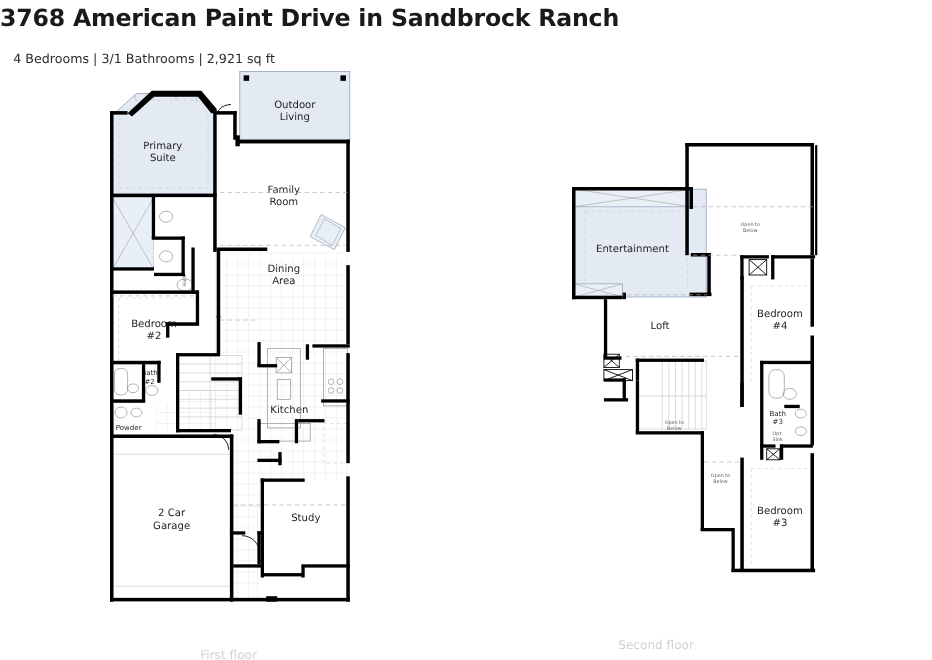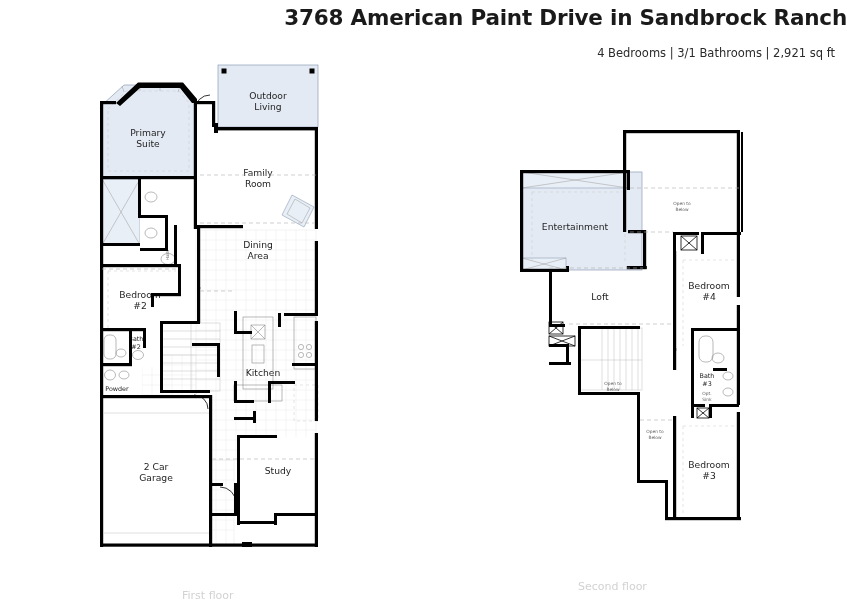--- a/index.html
+++ b/index.html
@@ -19,21 +19,21 @@
     position: absolute;
     inset: 0;
     width: 847px;
     height: 600px;
   }
   .header {
     position: absolute;
     top: 0;
     left: 0;
     width: 847px;
-    text-align: right;
+    text-align: left;
   }
   .title {
     margin: 0;
     padding-top: 5px;
     font-size: 21.5px;
     font-weight: bold;
     letter-spacing: -0.2px;
     color: #1a1a1a;
     font-family: "DejaVu Sans", sans-serif;
   }
@@ -53,21 +53,21 @@
   #second-floor-plan { left: 505px; top: 120px; }
 
   .floor-caption {
     position: absolute;
     font-size: 11px;
     color: #d2d2d2;
     font-family: "DejaVu Sans", sans-serif;
     white-space: nowrap;
   }
   #caption-first  { left: 182px; top: 589px; }
-  #caption-second { left: 578px; top: 580px; }
+  #caption-second { left: 562px; top: 580px; }
 
   
   .wall      { fill: #000000; }
   .room-fill { fill: #ffffff; }
   .blue-fill { fill: #e3eaf4; stroke: #8f9fb5; stroke-width: 0.7; }
   .blue-soft { fill: #e9eff7; stroke: #9aa9bd; stroke-width: 0.7; }
   .thin      { fill: none; stroke: #000000; stroke-width: 0.8; }
   .hair      { fill: none; stroke: #9a9a9a; stroke-width: 0.5; }
   .hair2     { fill: none; stroke: #bfbfbf; stroke-width: 0.5; }
   .dash      { fill: none; stroke: #aeaeae; stroke-width: 0.6; stroke-dasharray: 4 3; }

